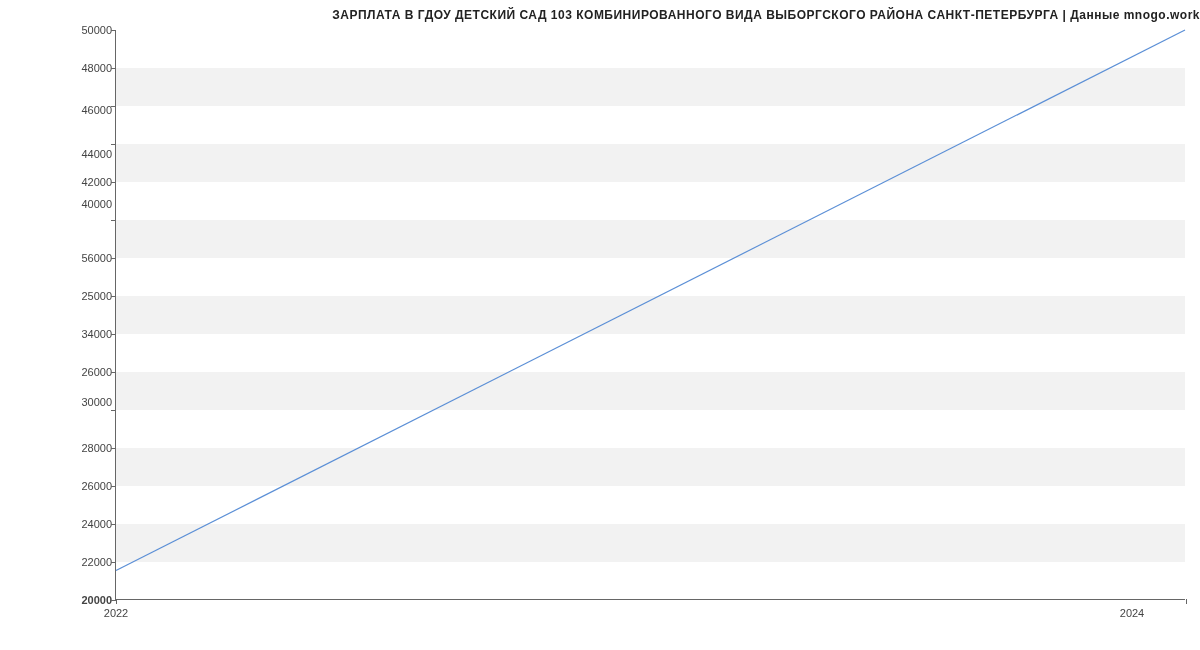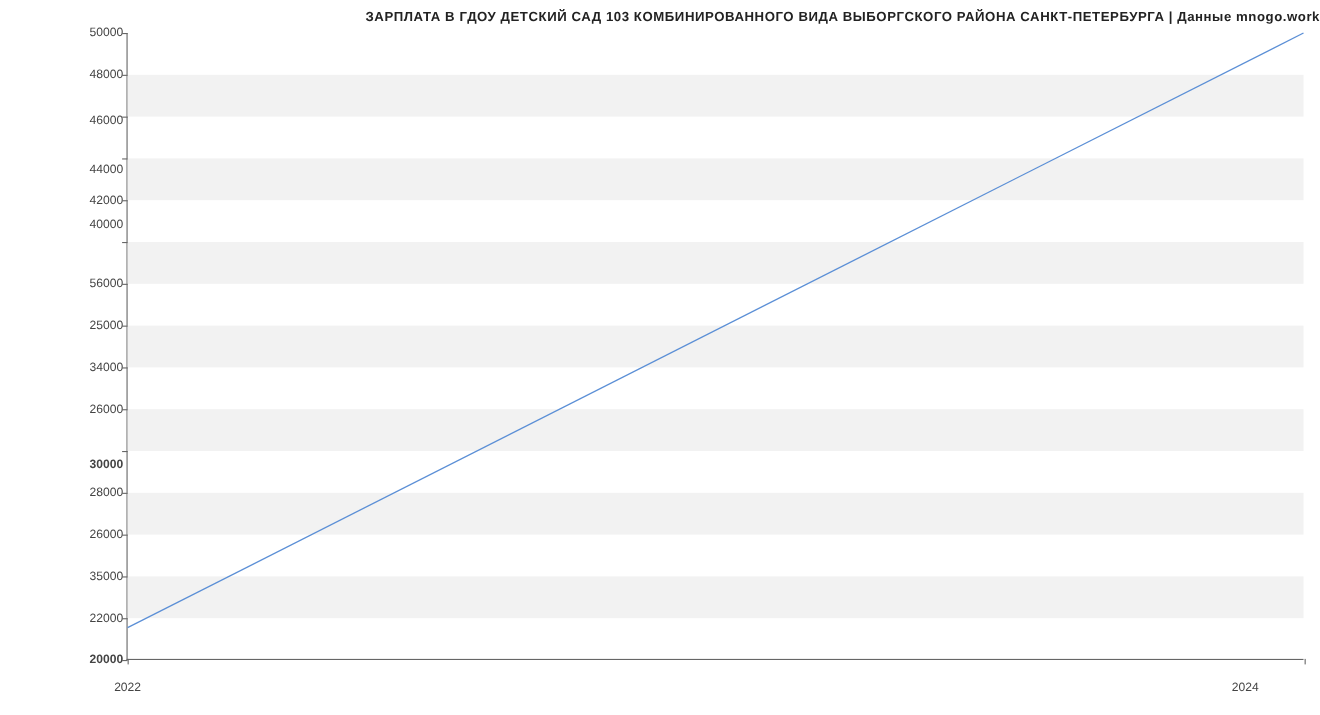--- a/index.html
+++ b/index.html
@@ -45,21 +45,21 @@
     .ytick-mark {
       position: absolute;
       left: -5px;
       width: 5px;
       height: 1px;
       background: #666;
     }
     .xtick-label {
       position: absolute;
       top: 100%;
-      margin-top: 20px;
+      margin-top: 8px;
       font-size: 11px;
       color: #444;
       transform: translateX(-50%);
     }
     .xtick-mark {
       position: absolute;
       bottom: -5px;
       width: 1px;
       height: 5px;
       background: #666;
@@ -83,27 +83,27 @@
       <div class="gridband" style="top: 266px; height: 38px;"></div>
       <div class="gridband" style="top: 190px; height: 38px;"></div>
       <div class="gridband" style="top: 114px; height: 38px;"></div>
       <div class="gridband" style="top: 38px; height: 38px;"></div>
     </div>
   <div id="yticks">
       <div class="ytick-label" style="top: 570px; font-weight: bold;">20000</div>
       <div class="ytick-mark" style="top: 570px;"></div>
       <div class="ytick-label" style="top: 532px; text-align: center;">22000</div>
       <div class="ytick-mark" style="top: 532px;"></div>
-      <div class="ytick-label" style="top: 494px;">35000</div>
+      <div class="ytick-label" style="top: 494px;">24000</div>
       <div class="ytick-mark" style="top: 494px;"></div>
       <div class="ytick-label" style="top: 456px;">26000</div>
       <div class="ytick-mark" style="top: 456px;"></div>
       <div class="ytick-label" style="top: 418px;">28000</div>
       <div class="ytick-mark" style="top: 418px;"></div>
-      <div class="ytick-label" style="top: 392px; font-weight: bold;">30000</div>
+      <div class="ytick-label" style="top: 372px;">30000</div>
       <div class="ytick-mark" style="top: 380px;"></div>
       <div class="ytick-label" style="top: 342px;">26000</div>
       <div class="ytick-mark" style="top: 342px;"></div>
       <div class="ytick-label" style="top: 304px; text-align: right;">34000</div>
       <div class="ytick-mark" style="top: 304px;"></div>
       <div class="ytick-label" style="top: 266px;">25000</div>
       <div class="ytick-mark" style="top: 266px;"></div>
       <div class="ytick-label" style="top: 228px;">56000</div>
       <div class="ytick-mark" style="top: 228px;"></div>
       <div class="ytick-label" style="top: 174px;">40000</div>

